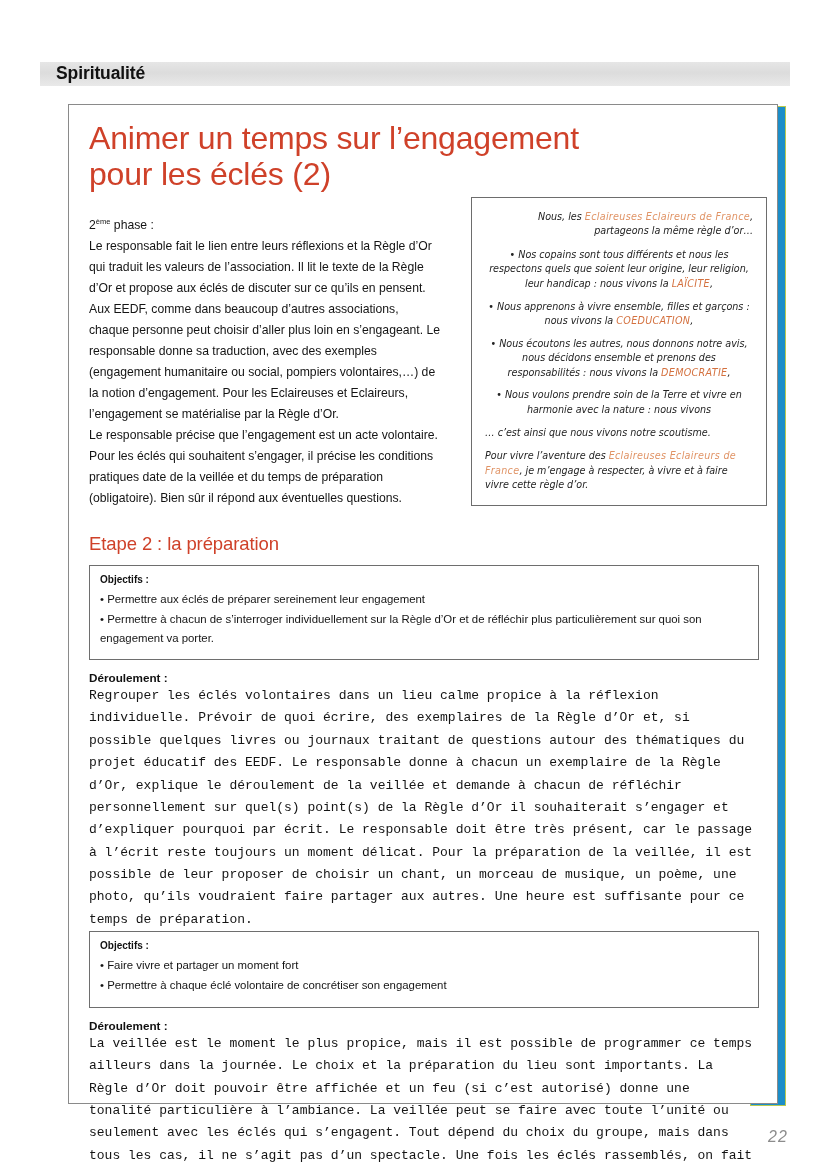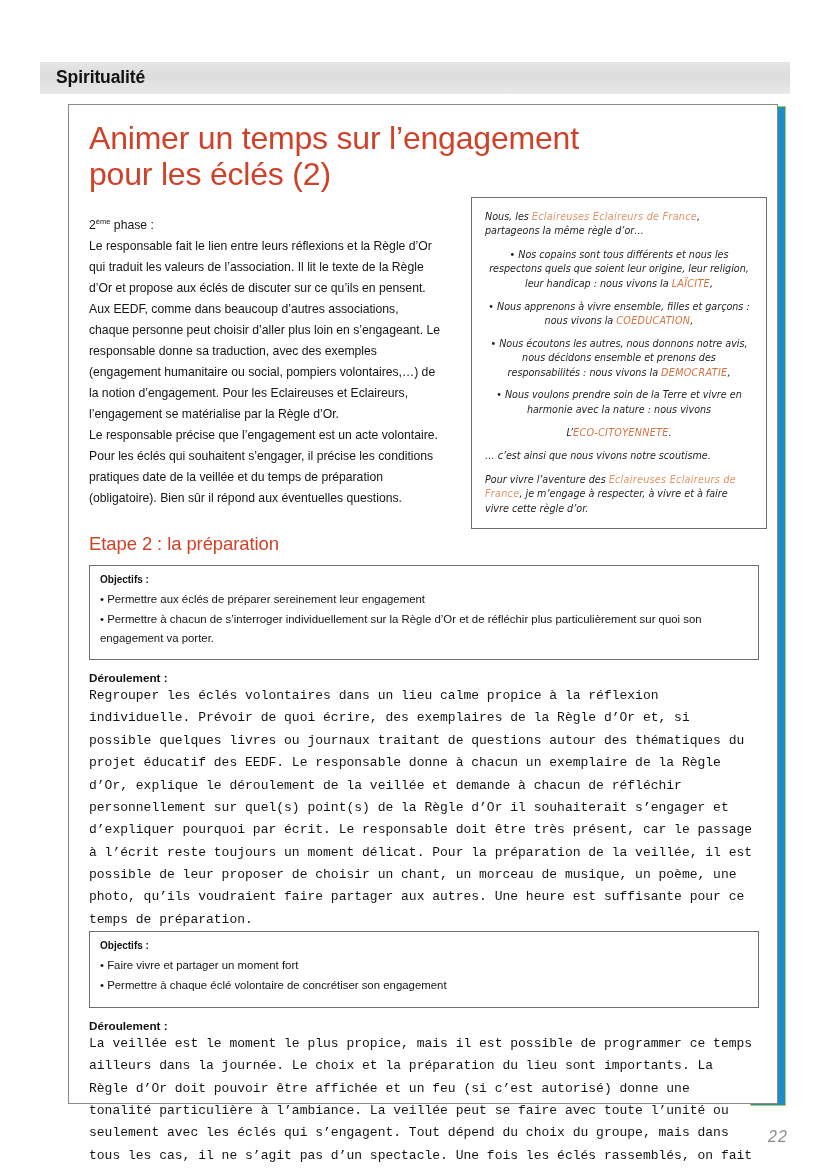--- a/index.html
+++ b/index.html
@@ -23,21 +23,21 @@
     inset: 0;
     background: #ffffff;
   }
 
   
   .section-band {
     position: absolute;
     left: 40px;
     top: 62px;
     width: 750px;
-    height: 32px;
+    height: 24px;
     background: linear-gradient(180deg,#e6e6e6 0%, #dcdcdc 45%, #e9e9e9 100%);
   }
   .section-band-title {
     position: absolute;
     left: 16px;
     top: 50%;
     transform: translateY(-52%);
     font-size: 17.5px;
     font-weight: bold;
     letter-spacing: -0.1px;
@@ -128,21 +128,21 @@
     border: 1px solid #6d6d6d;
     box-sizing: border-box;
     padding: 12px 13px 12px 13px;
     background: #ffffff;
     font-family: "DejaVu Sans", sans-serif;
     font-size: 9.6px;
     line-height: 1.52;
     color: #232323;
   }
   .rule-box .hand { font-style: italic; }
-  .rule-intro { margin: 0 0 9px 0; }
+  .rule-intro { margin: 0 0 9px 0; text-align: right; }
   .rule-item {
     margin: 0 0 8px 0;
     text-align: center;
   }
   .rule-eco {
     margin: 0 0 9px 0;
     text-align: center;
   }
   .rule-closing { margin: 2px 0 9px 0; }
   .rule-pledge { margin: 0; }
@@ -249,21 +249,20 @@
 
           <p class="rule-item hand"><span>• Nos copains sont tous différents et nous les respectons quels que soient leur origine, leur religion, leur handicap : nous vivons la </span><span class="kw">LAÏCITE</span><span>,</span></p>
 
           <p class="rule-item hand"><span>• Nous apprenons à vivre ensemble, filles et garçons : nous vivons la </span><span class="kw">COEDUCATION</span><span>,</span></p>
 
           <p class="rule-item hand"><span>• Nous écoutons les autres, nous donnons notre avis, nous décidons ensemble et prenons des responsabilités : nous vivons la </span><span class="kw">DEMOCRATIE</span><span>,</span></p>
 
 
           <p class="rule-item hand"><span>• Nous voulons prendre soin de la Terre et vivre en harmonie avec la nature : nous vivons</span></p>
 
-          <p class="rule-eco hand"><span>L’</span><span class="kw">ECO-CITOYENNETE</span><span>.</span></p>
 
           <p class="rule-closing hand">… c’est ainsi que nous vivons notre scoutisme.</p>
 
           <p class="rule-pledge hand"><span>Pour vivre l’aventure des </span><span class="org">Eclaireuses Eclaireurs de France</span><span>, je m’engage à respecter, à vivre et à faire vivre cette règle d’or.</span></p>
 
         </div>
       </div>
 
       <h2 class="etape">Etape 2 : la préparation</h2>
 

